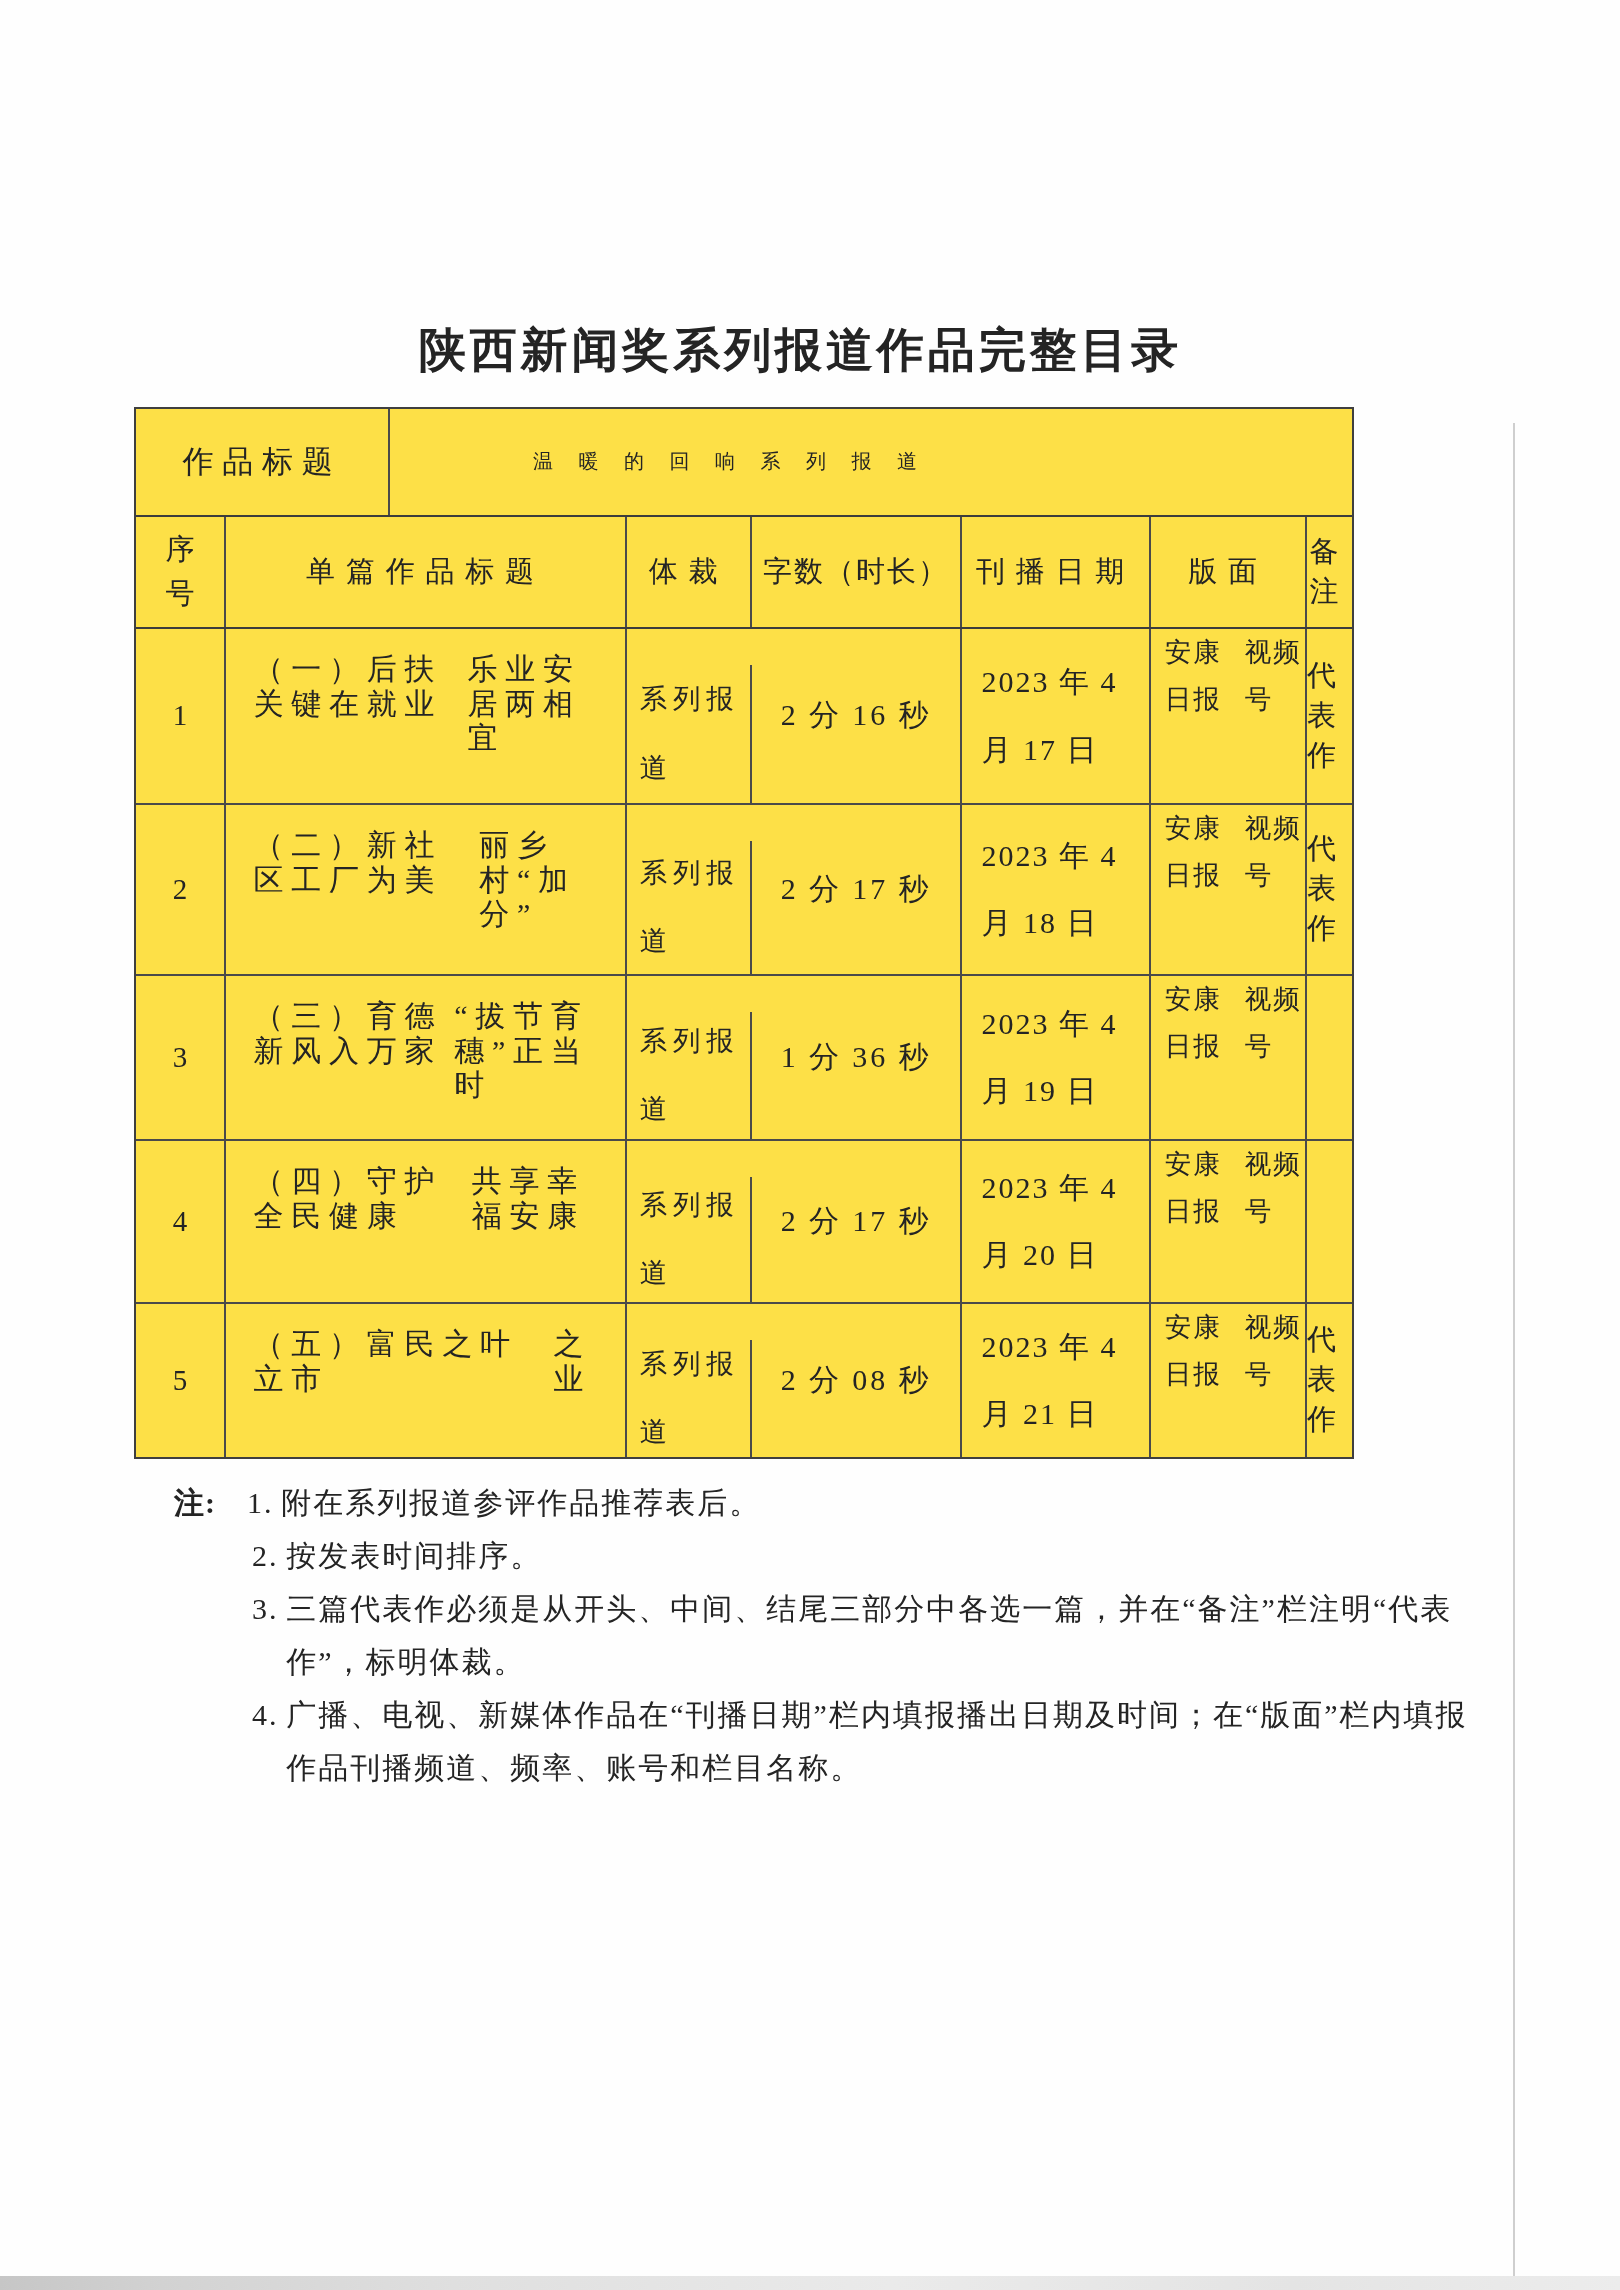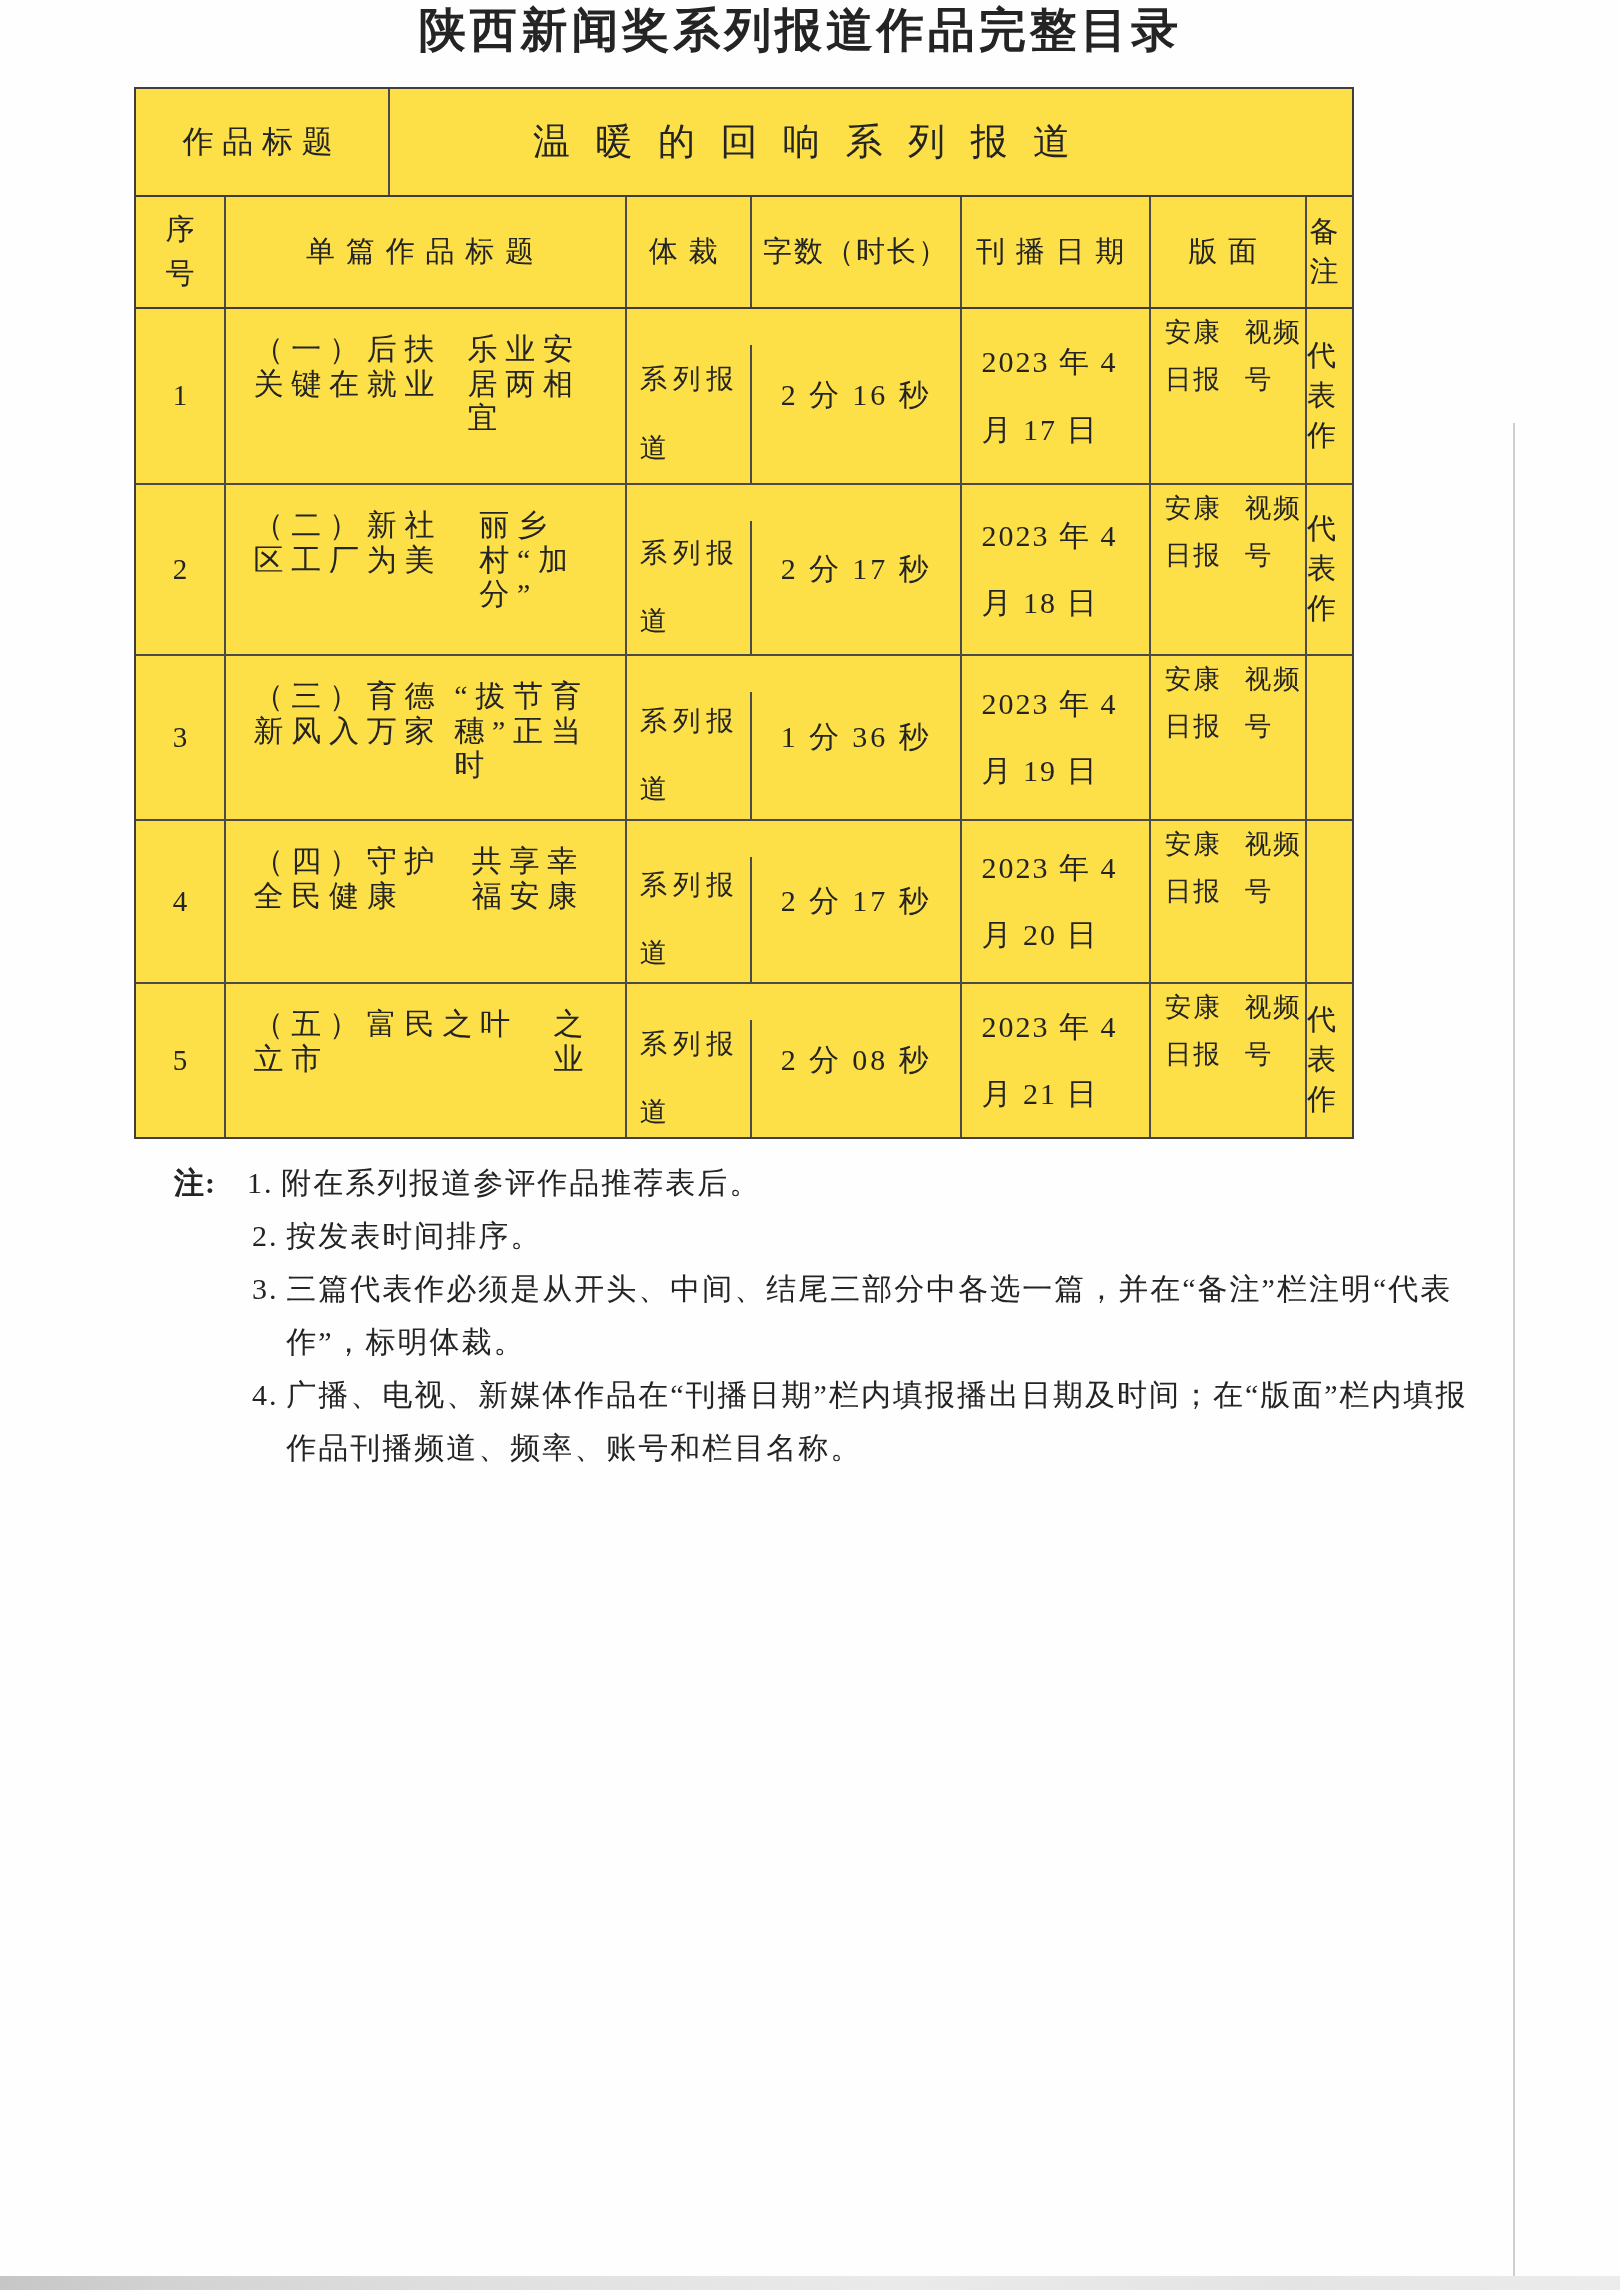--- a/index.html
+++ b/index.html
@@ -7,20 +7,21 @@
     position: relative;
     width: 1620px;
     height: 2291px;
     background: #fefefe;
     font-family: "Liberation Serif", serif;
     color: #242424;
     overflow: hidden;
   }
   .doc-title {
     margin: 0;
+    padding-top: 320px;
     width: 1327px;
     margin-left: 137px;
     text-align: center;
     font-size: 47px;
     font-weight: bold;
     letter-spacing: 3.9px;
     line-height: 1.3;
   }
   
   .tbl {
@@ -49,21 +50,21 @@
     width: 254px;
     align-items: center;
     justify-content: center;
     font-size: 31px;
     letter-spacing: 8.8px;
   }
   .wt-value {
     flex: 1;
     align-items: center;
     padding-left: 143px;
-    font-size: 37px;
+    font-size: 20px;
     letter-spacing: 25.5px;
   }
 
   
   .hd-row { height: 110px; }
   .hd-row .cell {
     align-items: center;
     justify-content: center;
     text-align: center;
     font-size: 29px;

